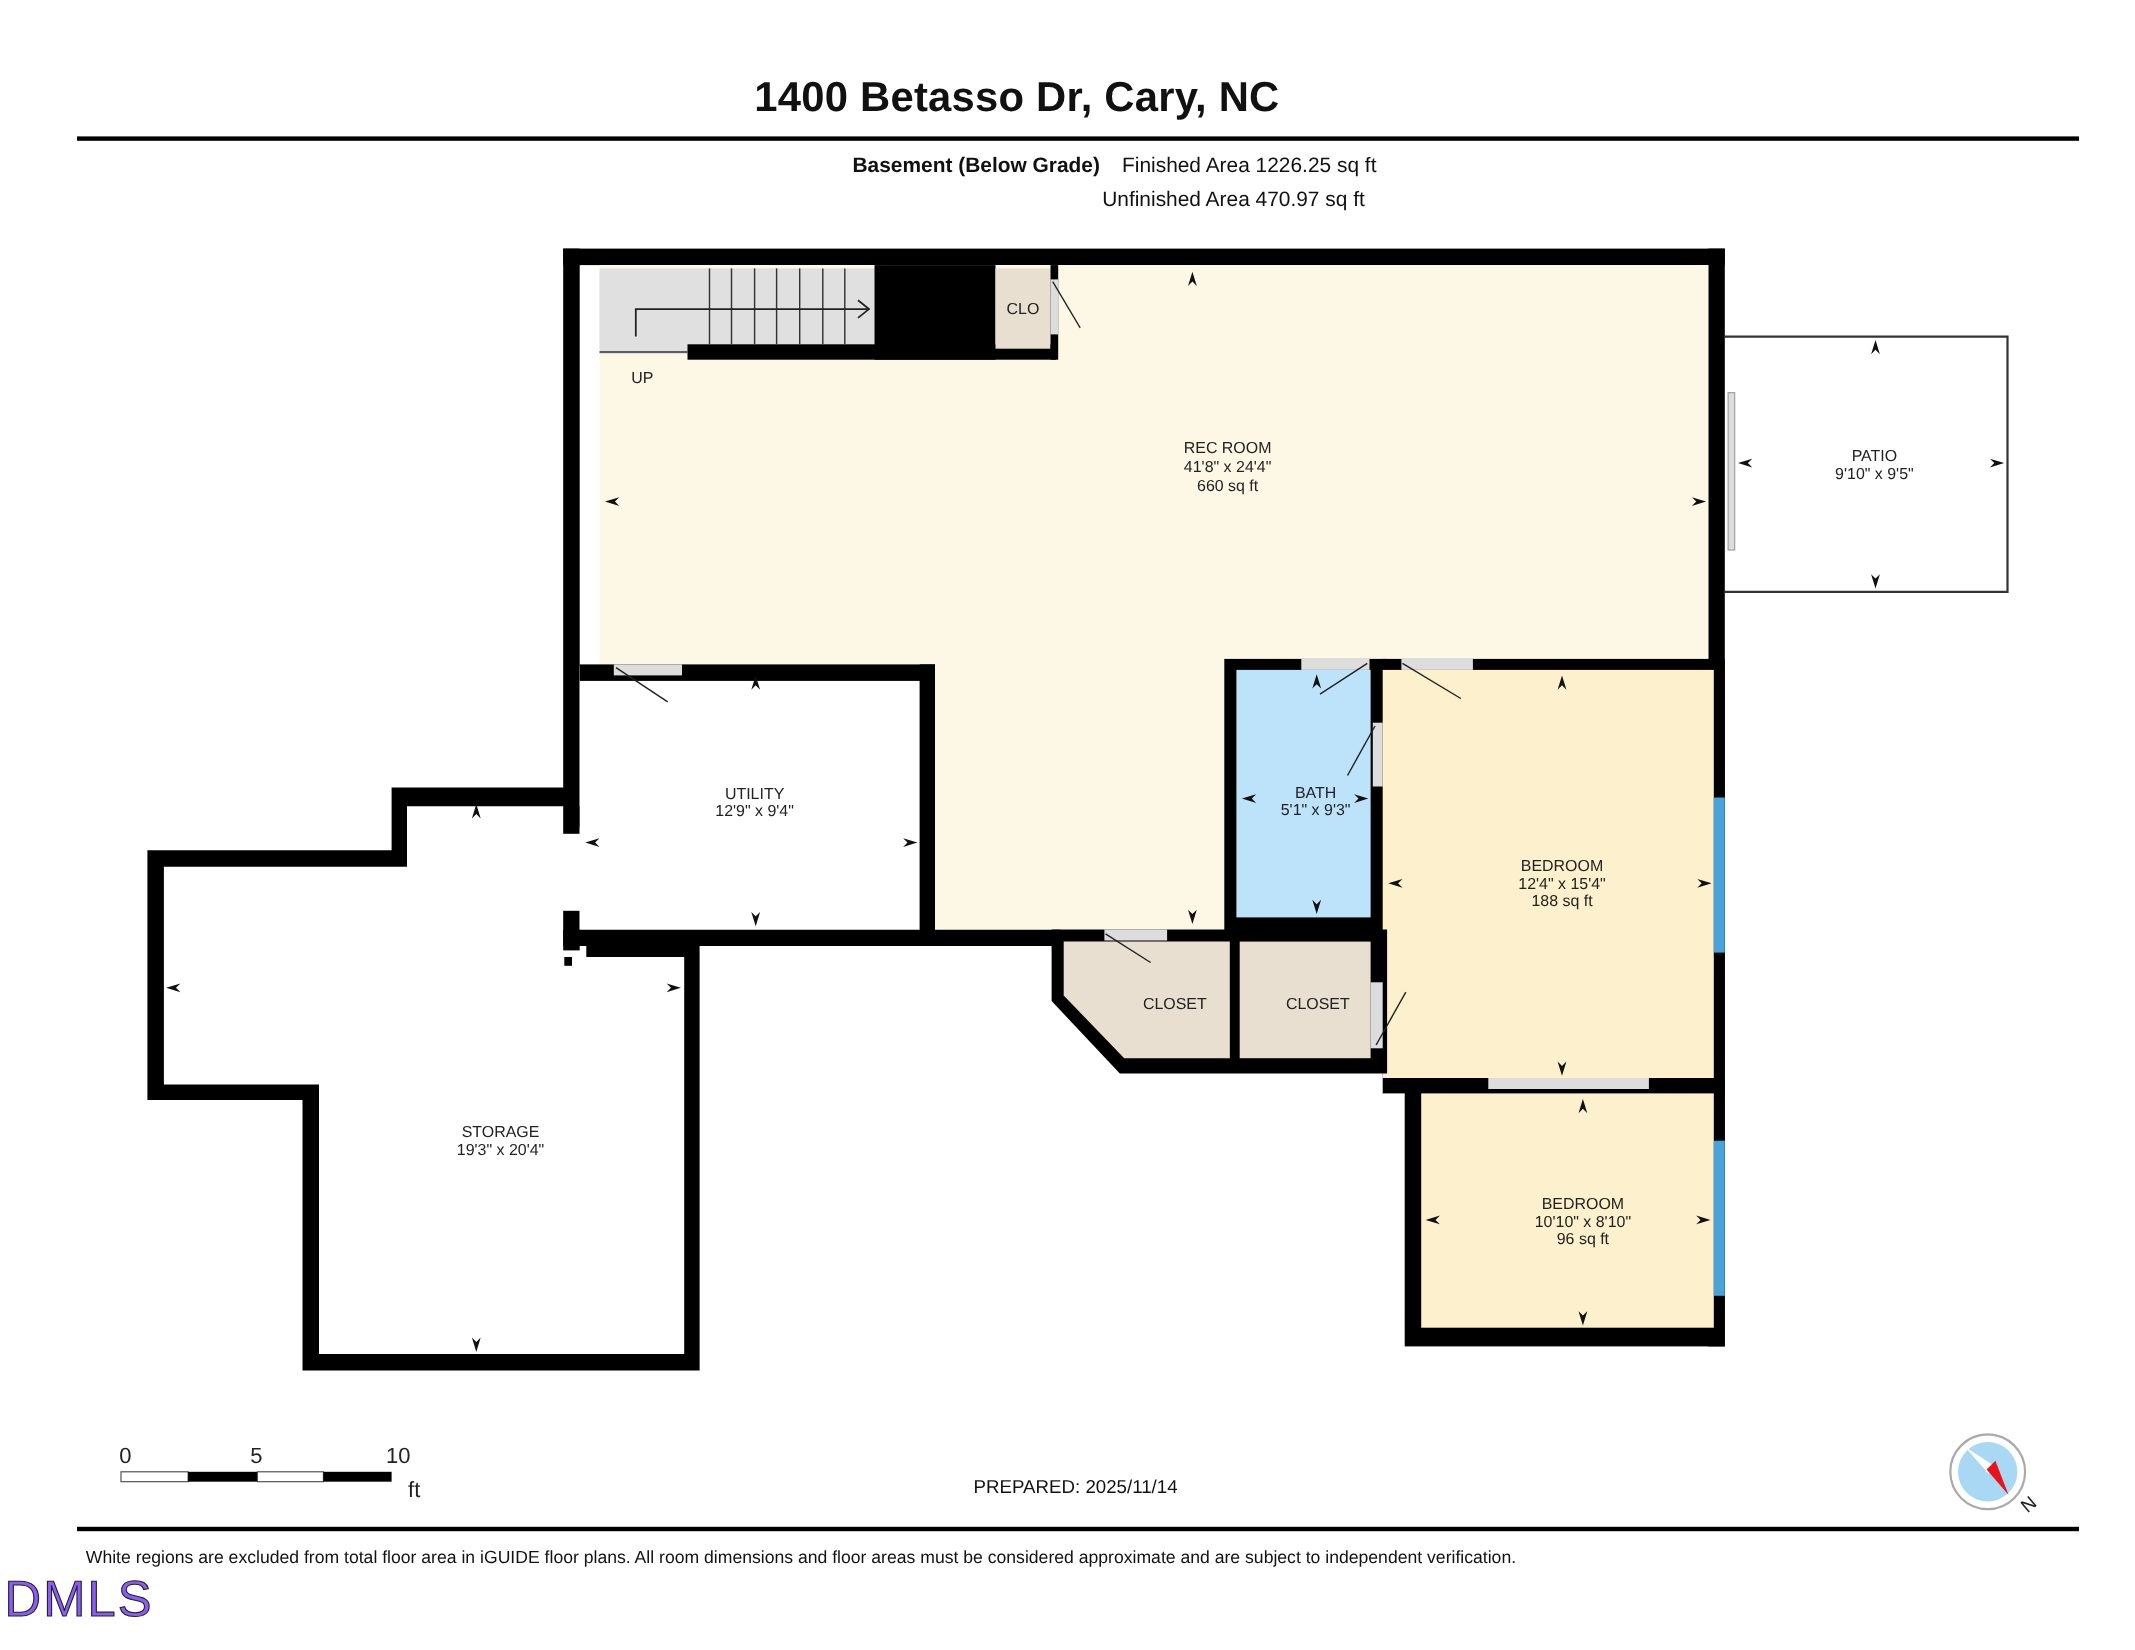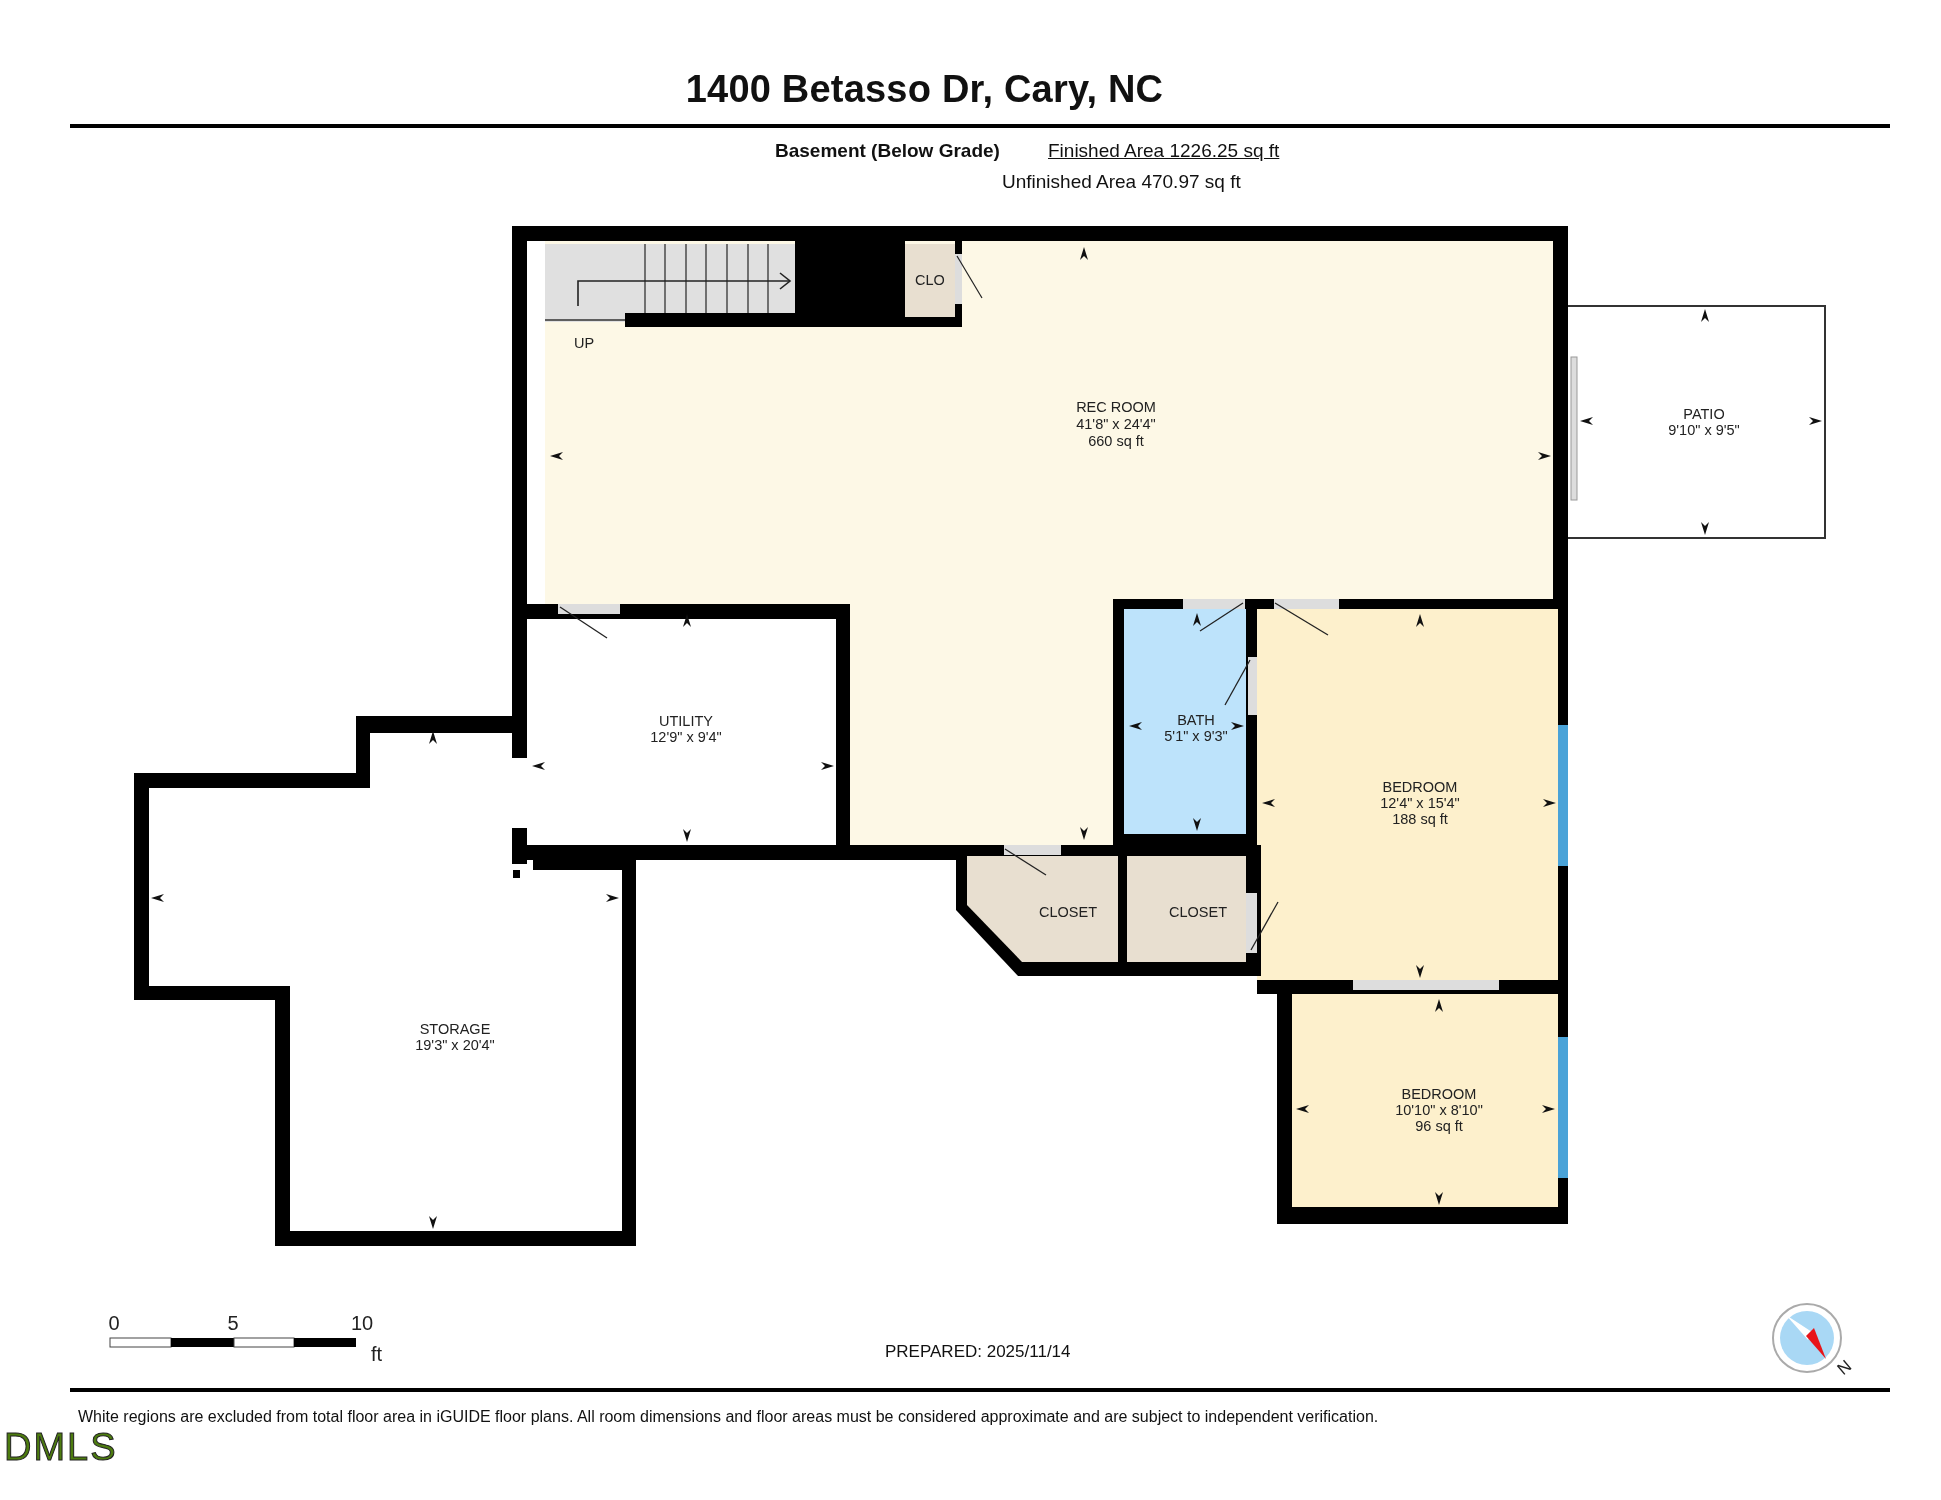--- a/index.html
+++ b/index.html
@@ -7,29 +7,29 @@
   .abs{position:absolute;}
   .title{left:0;width:1849px;top:68px;text-align:center;font-weight:bold;font-size:38px;letter-spacing:0.2px;}
   .rule{left:70px;width:1820px;height:4px;background:#000;}
   .sub-label{font-weight:bold;font-size:19px;}
   .sub-val{font-size:19px;}
   svg text{font-family:"Liberation Sans",sans-serif;fill:#222;}
   .room-label{font-size:14.5px;text-anchor:middle;}
   .footer-note{left:78px;top:1408px;font-size:16px;}
   .prepared{left:885px;top:1342px;font-size:17px;}
   .scale-num{font-size:20px;}
-  .dmls{left:4px;top:1426px;font-size:38px;font-weight:100;letter-spacing:2px;color:#4d7c0f;-webkit-text-stroke:1px #222;}
+  .dmls{left:4px;top:1426px;font-size:46px;font-weight:100;letter-spacing:2px;color:#8b5cf6;-webkit-text-stroke:1px #222;}
 </style>
 </head>
 <body>
 
 <div class="abs title">1400 Betasso Dr, Cary, NC</div>
 <div class="abs rule" style="top:124px;"></div>
 <div class="abs sub-label" style="left:739px;top:140px;margin-left:36px;">Basement (Below Grade)</div>
-<div class="abs sub-val" style="left:1048px;top:140px;text-decoration:underline;">Finished Area 1226.25 sq ft</div>
+<div class="abs sub-val" style="left:1020px;top:140px;">Finished Area 1226.25 sq ft</div>
 <div class="abs sub-val" style="left:1002px;top:171px;">Unfinished Area 470.97 sq ft</div>
 
 <svg class="abs" style="left:0;top:0;" width="1941" height="1500" viewBox="0 0 1941 1500">
   <defs>
     <marker id="arr" viewBox="0 0 10 10" refX="5" refY="5" markerWidth="6" markerHeight="6" orient="auto">
         <path d="M0,0 L10,5 L0,10 L3,5 z" fill="#111"></path>
       </marker>
   </defs>
 
   <g>

